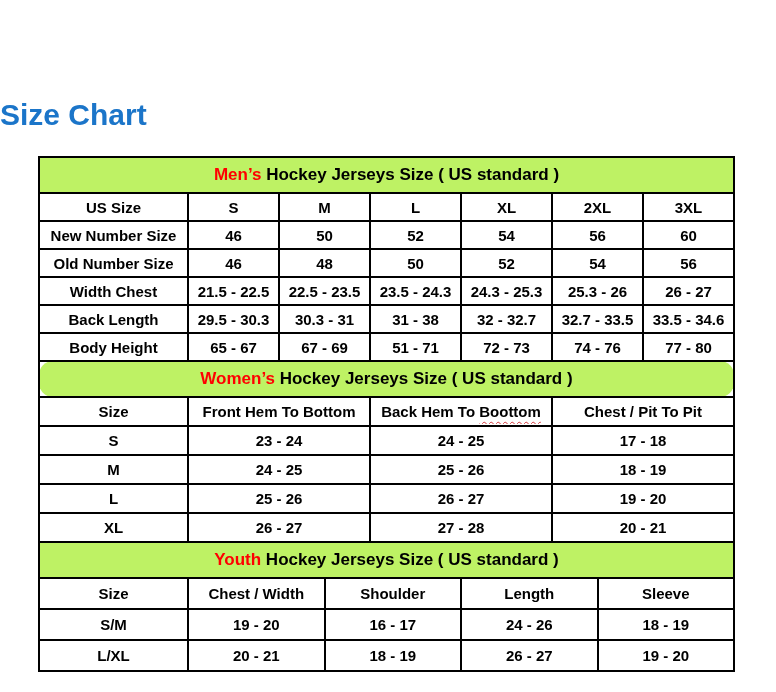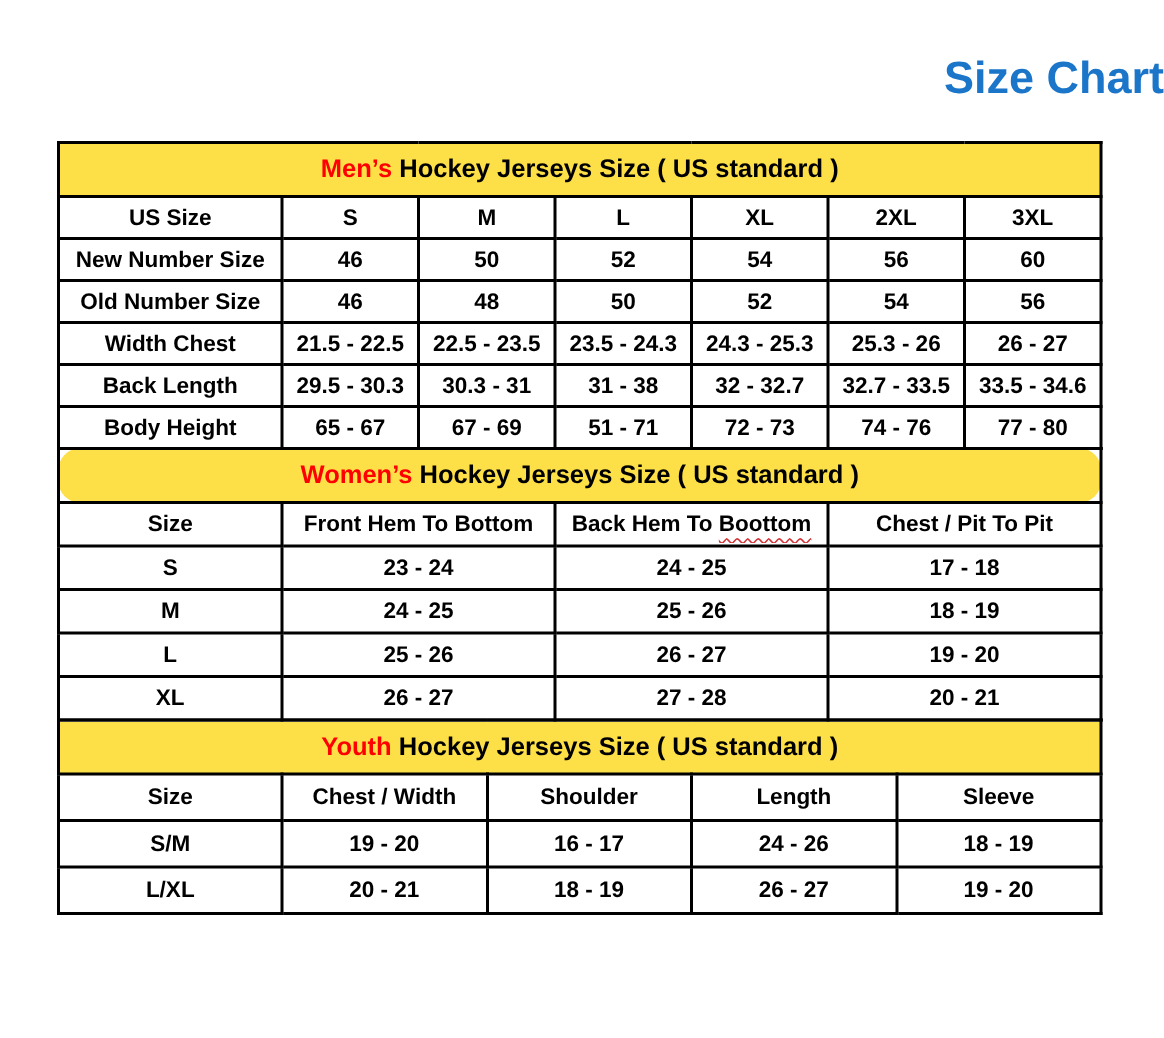--- a/index.html
+++ b/index.html
@@ -4,22 +4,22 @@
 <style>
   html, body { margin: 0; padding: 0; }
   body {
     width: 776px; height: 692px;
     background: #FFFFFF;
     font-family: "Liberation Sans", sans-serif;
     color: #000000;
     overflow: hidden;
   }
   .title {
-    margin: 0; padding-top: 34px;
-    text-align: right;
+    margin: 0; padding-top: 96px;
+    text-align: left;
     font-size: 30px; line-height: 38px;
     font-weight: 700;
     color: #1B75C9;
   }
   .chart {
     width: 697px;
     margin: 22px 0 0 38px;
   }
   table.sec {
     border-collapse: collapse;
@@ -36,21 +36,21 @@
     padding: 0 2px;
     height: 26px;
     overflow: hidden;
     white-space: nowrap;
   }
   .sec th { font-weight: 700; }
   .sec td { font-weight: 700; }
   .sec-w th, .sec-w td { height: 27px; border-radius: 14px; }
   .sec-y th, .sec-y td { height: 29px; }
   td.band {
-    background: #fde047;
+    background: #bef264;
     font-size: 17px;
     font-weight: 700;
     height: 34px;
   }
   .band .hl { color: #FF0000; }
   .misspell {
     text-decoration: underline;
     text-decoration-style: wavy;
     text-decoration-color: #D13438;
     text-decoration-thickness: 1px;

